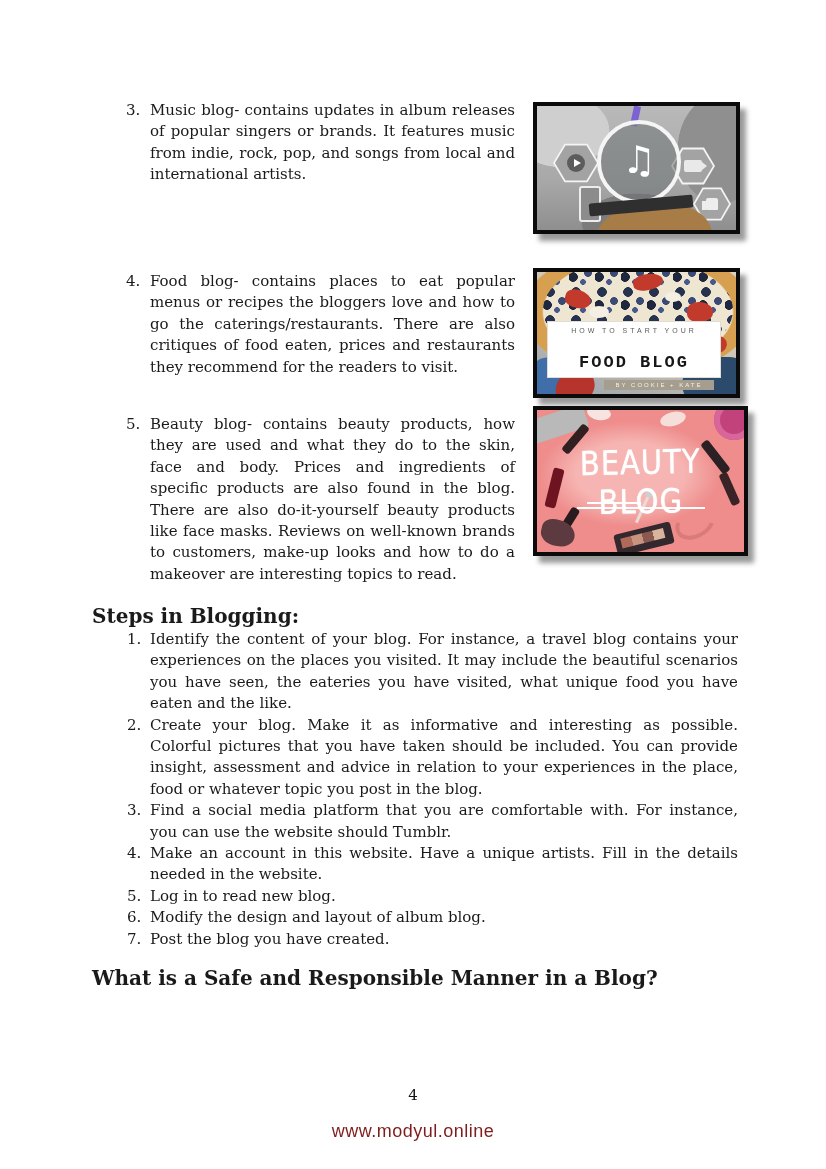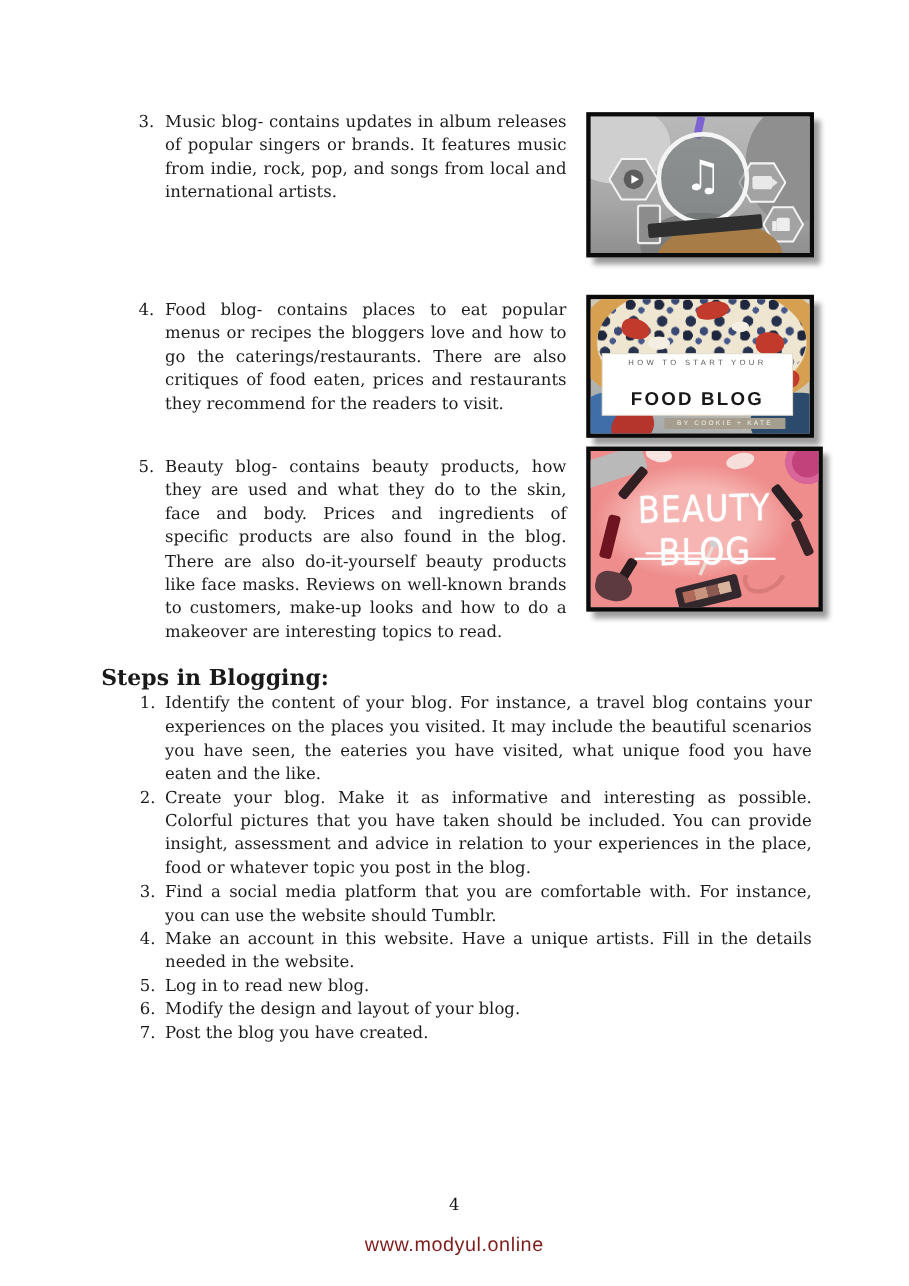--- a/index.html
+++ b/index.html
@@ -101,21 +101,21 @@
   .sb3{left:150px;top:30px;width:26px;height:20px;}
   .sb4{left:60px;top:52px;width:24px;height:16px;transform:rotate(25deg);}
   .sb5{left:168px;top:64px;width:22px;height:18px;transform:rotate(-20deg);}
   .cream-blob{position:absolute;background:#f4efe2;border-radius:50%;}
   .cb1{left:52px;top:34px;width:20px;height:12px;}
   .cb2{left:128px;top:20px;width:16px;height:10px;}
   .food-caption{position:absolute;left:11px;bottom:17px;width:172px;background:#ffffff;
     text-align:center;padding:5px 0 4px;box-shadow:0 0 0 1px #e2ddd2;}
   .food-caption .kicker{font-family:"Liberation Sans",sans-serif;font-size:7px;
     letter-spacing:3px;color:#5a5a5a;}
-  .food-caption .title{font-family:Liberation Sans, sans-serif;font-weight:bold;font-size:17px;
+  .food-caption .title{font-family:Liberation Mono, monospace;font-weight:bold;font-size:17px;
     letter-spacing:2px;color:#171717;line-height:1.1;margin-top:20px;}
   .food-byline{position:absolute;right:22px;bottom:4px;width:110px;background:#a59e8e;
     text-align:center;padding:2px 0;font-family:"Liberation Sans",sans-serif;
     font-size:6px;letter-spacing:2px;color:#f3f1ea;}
 
   
   .beauty-bg{position:absolute;inset:0;background:
       radial-gradient(ellipse 120px 70px at 45% 45%, #f6b5b2 0 45%, rgba(246,181,178,0) 75%),
       #ee8d8c;}
   .lipstick{position:absolute;border-radius:3px;}
@@ -273,25 +273,26 @@
     <div class="step">
       <span class="num">4.</span>
       <div class="txt">Make an account in this website. Have a unique artists. Fill in the details needed in the website.</div>
     </div>
     <div class="step">
       <span class="num">5.</span>
       <div class="txt">Log in to read new blog.</div>
     </div>
     <div class="step">
       <span class="num">6.</span>
-      <div class="txt">Modify the design and layout of your blog.</div>
+      <div class="txt">Modify the design and layout of album blog.</div>
     </div>
     <div class="step">
       <span class="num">7.</span>
       <div class="txt">Post the blog you have created.</div>
     </div>
   </div>
 
+  <div class="section-heading" id="safe-heading">What is a Safe and Responsible Manner in a Blog?</div>
 
   <div class="page-number">4</div>
   <div class="watermark">www.modyul.online</div>
 
 </div>
 
 </body></html>

